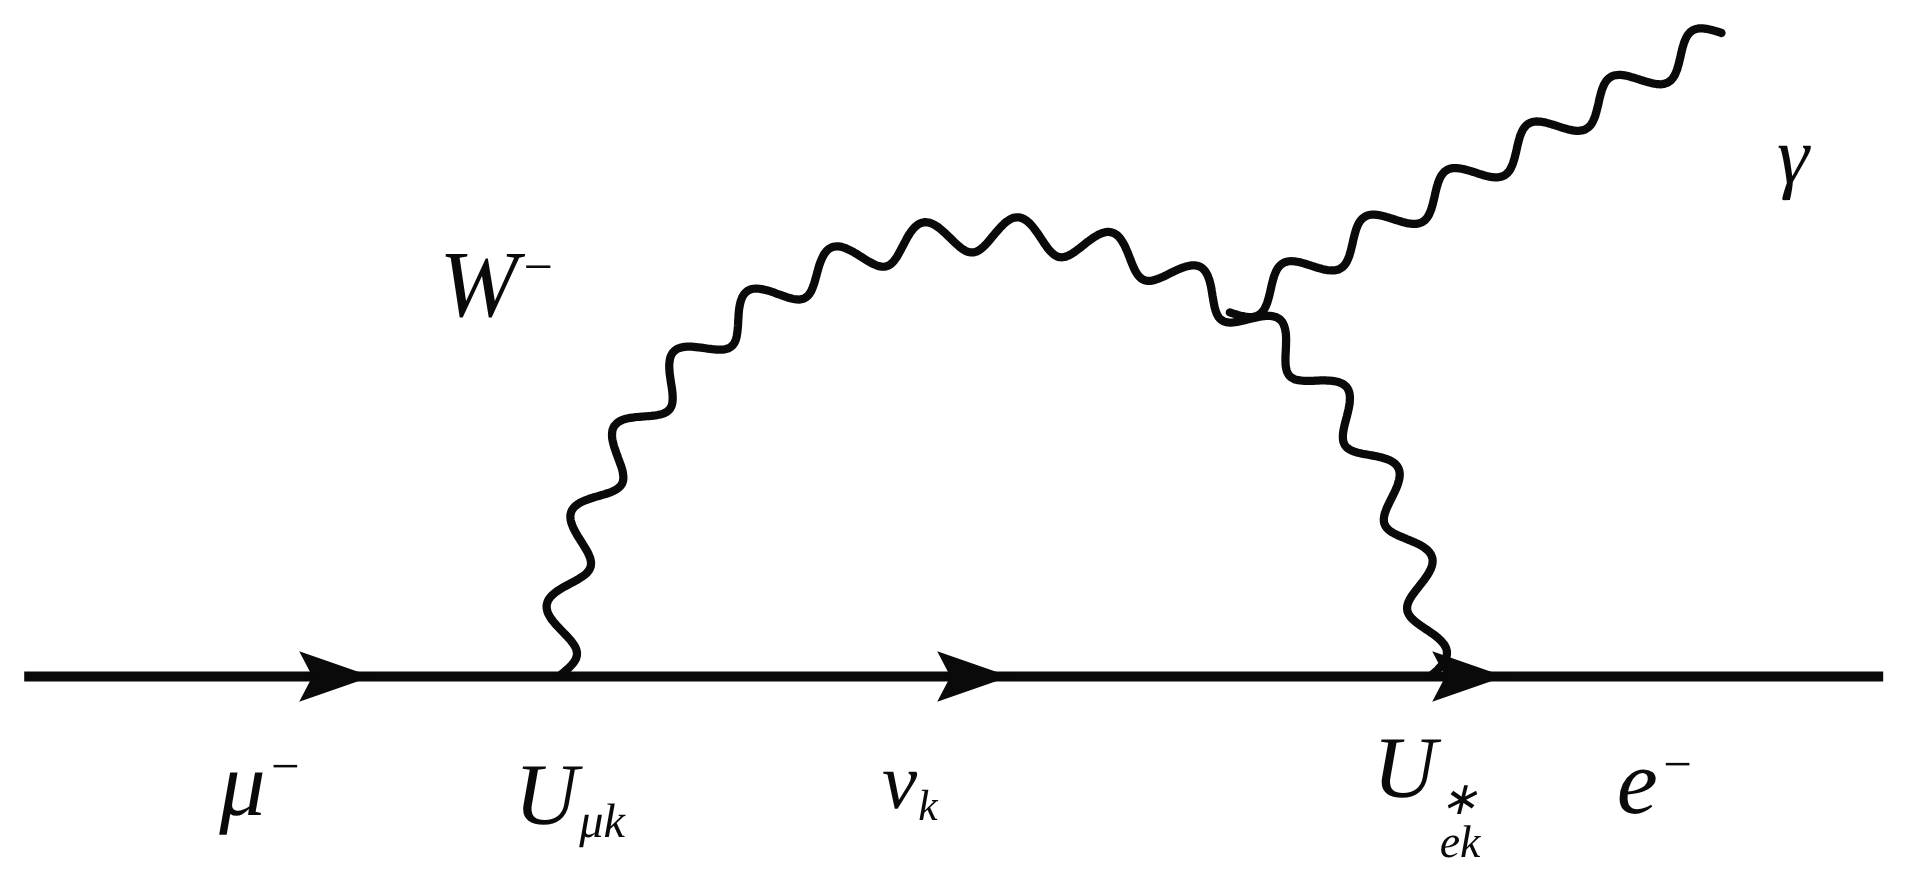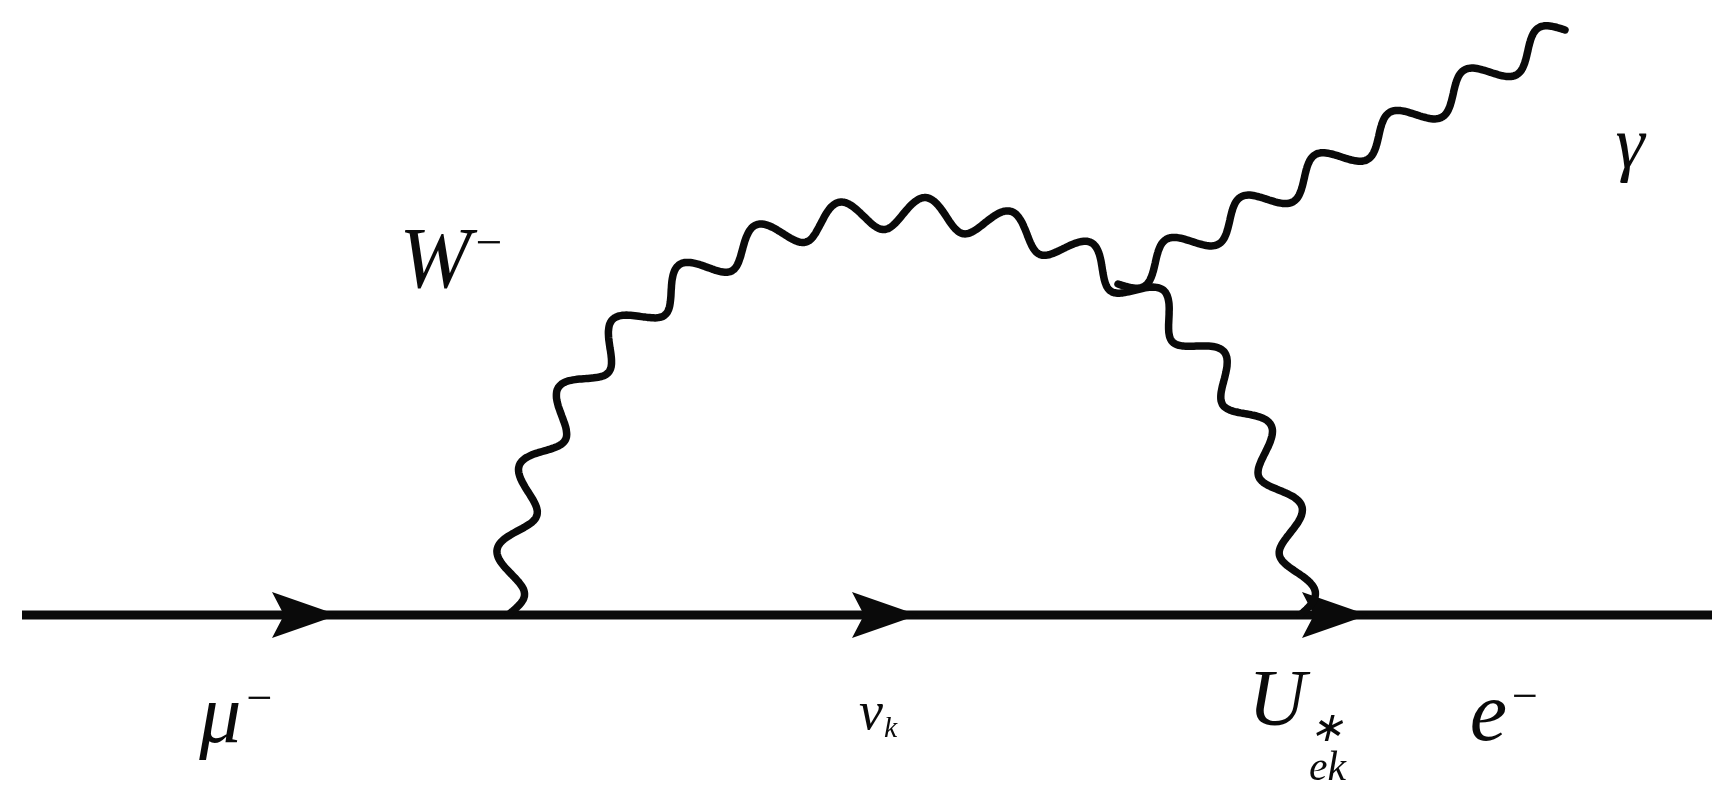--- a/index.html
+++ b/index.html
@@ -88,22 +88,25 @@
   </div>
 
   <div class="lbl" style="left:1630px; top:142px; font-size:74px;">
     <span>γ</span>
   </div>
 
   <div class="lbl" style="left:237px; top:714px; font-size:84px;">
     <span>μ</span><sup>−</sup>
   </div>
 
+  <div class="lbl" style="left:518px; top:726px; font-size:80px;">
+    <span>U</span><sub>μk</sub>
+  </div>
 
-  <div class="lbl" style="left:878px; top:714px; font-size:54px;">
+  <div class="lbl" style="left:827px; top:714px; font-size:72px;">
     <span>ν</span><sub>k</sub>
   </div>
 
   <div class="lbl" style="left:1297px; top:722px; font-size:80px;">
     <span>U</span><span class="stack">
         <span>∗</span>
         <span>ek</span>
       </span>
   </div>
 

